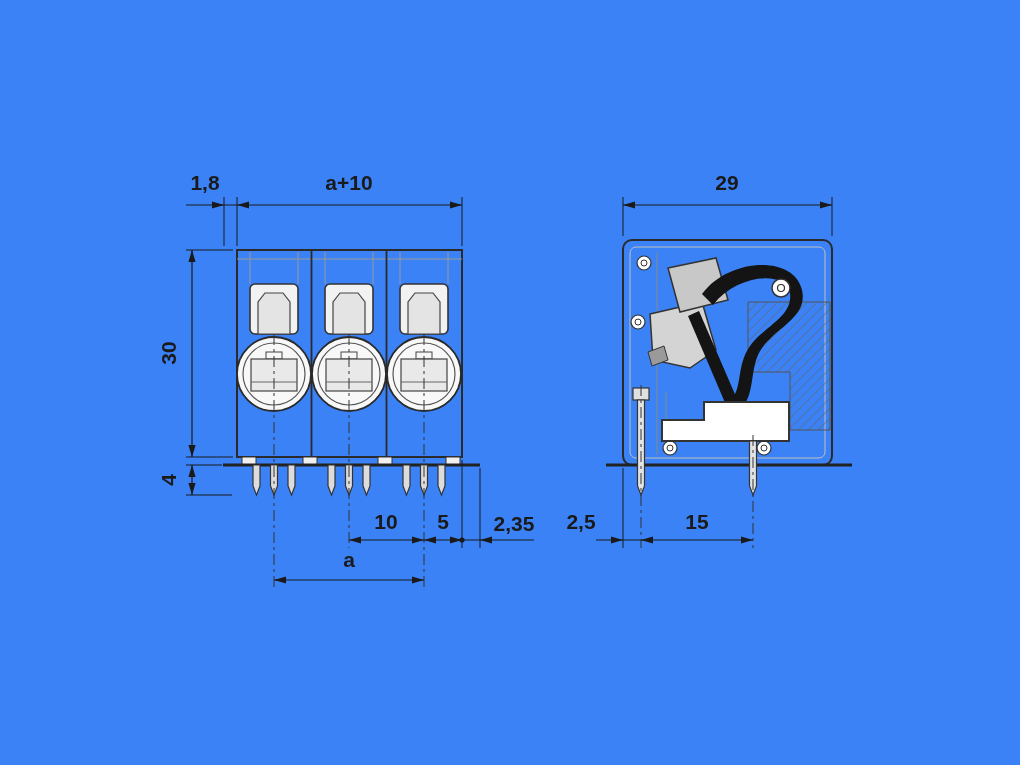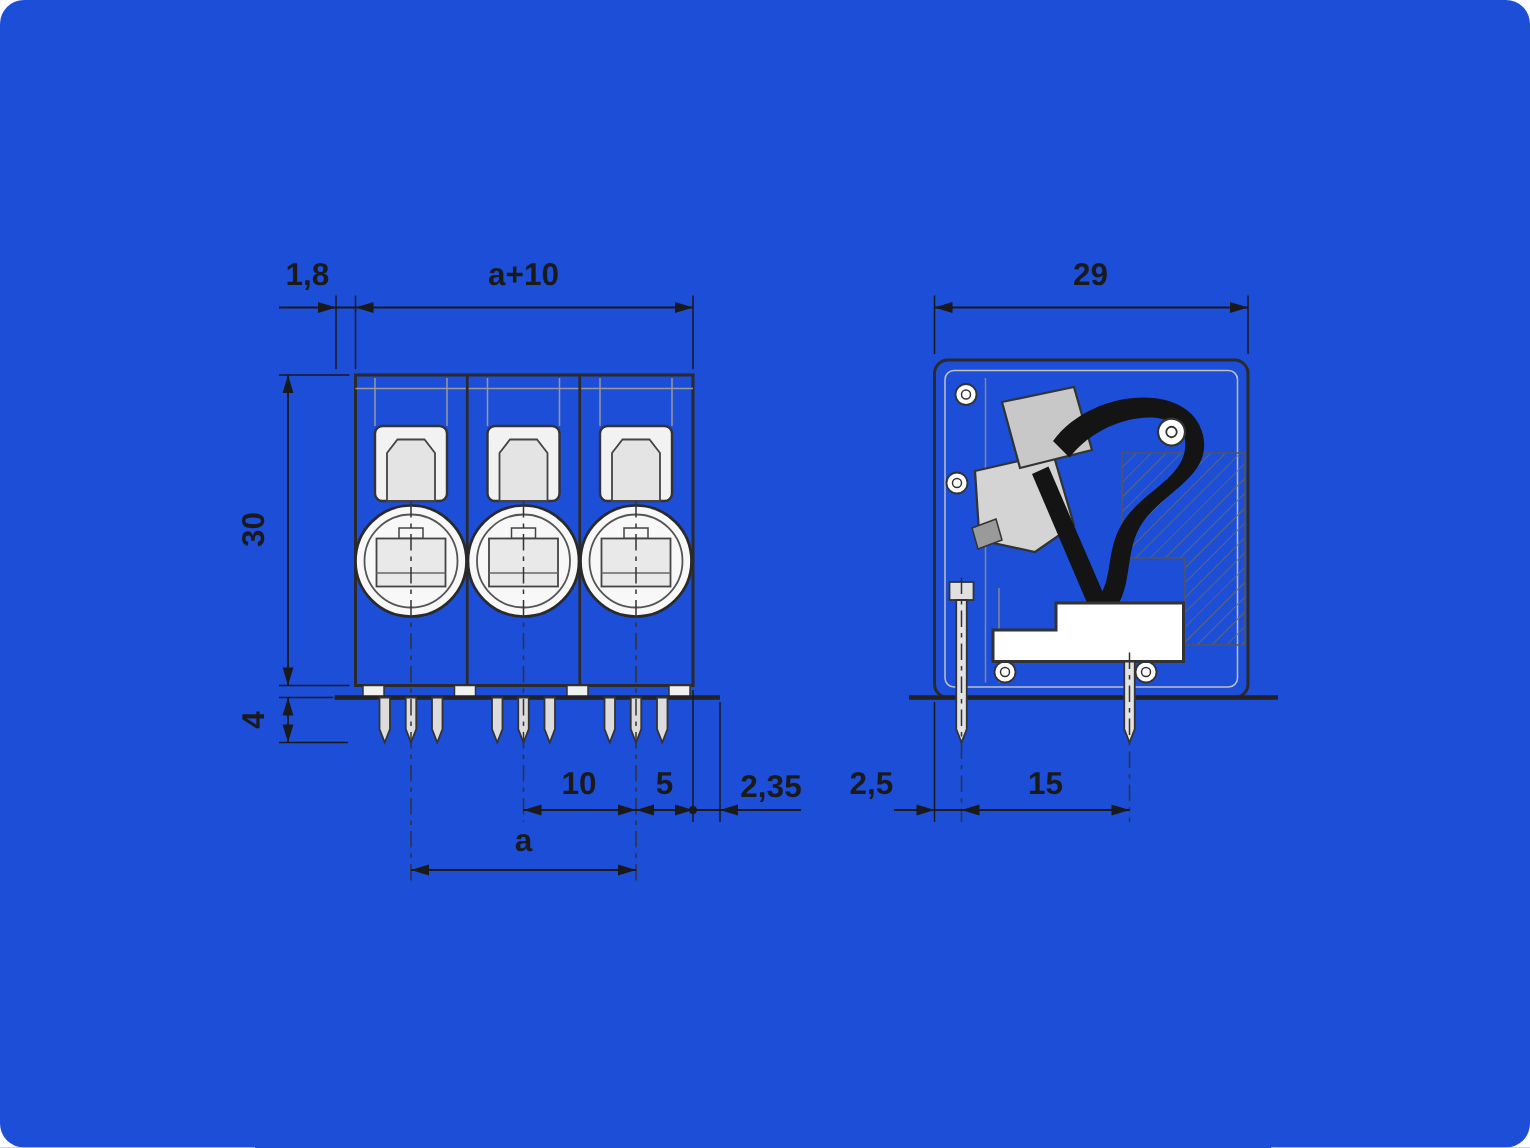--- a/index.html
+++ b/index.html
@@ -1,17 +1,17 @@
 <!DOCTYPE html>
 <html><head>
 <meta charset="utf-8">
 <style>
   html,body{margin:0;padding:0;background:#ffffff;}
   body{width:1020px;height:765px;font-family:"Liberation Sans",sans-serif;}
-  .canvas{position:relative;width:1020px;height:765px;background:#1d4ed8;overflow:hidden;border-radius:16px;}
+  .canvas{position:relative;width:1020px;height:765px;background:#3b82f6;overflow:hidden;}
   svg{display:block;}
   .dimtext{font-family:"Liberation Sans",sans-serif;font-size:21px;font-weight:bold;fill:#1a1a1a;}
   .part{stroke:#2a2a2a;fill:none;}
   .dimline{stroke:#1a1a1a;stroke-width:1.2;fill:none;}
   .extline{stroke:#1a1a1a;stroke-width:1;fill:none;}
   .cline{stroke:#333;stroke-width:1;fill:none;stroke-dasharray:11 4 3 4;}
   .arrow{fill:#1a1a1a;stroke:none;}
 </style>
 </head>
 <body>

